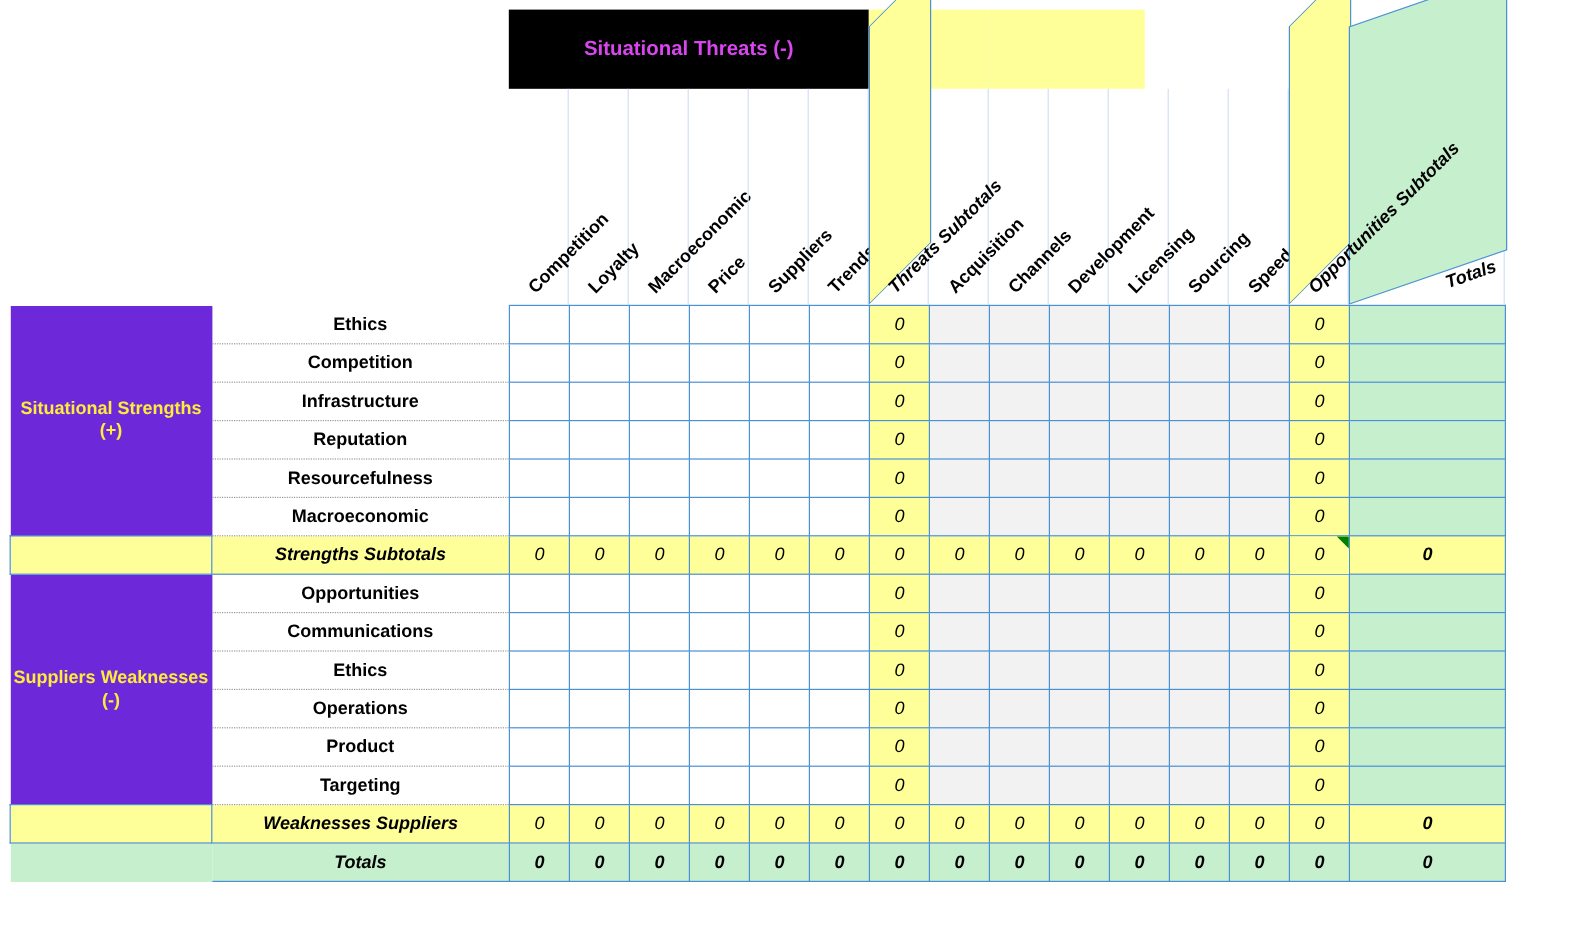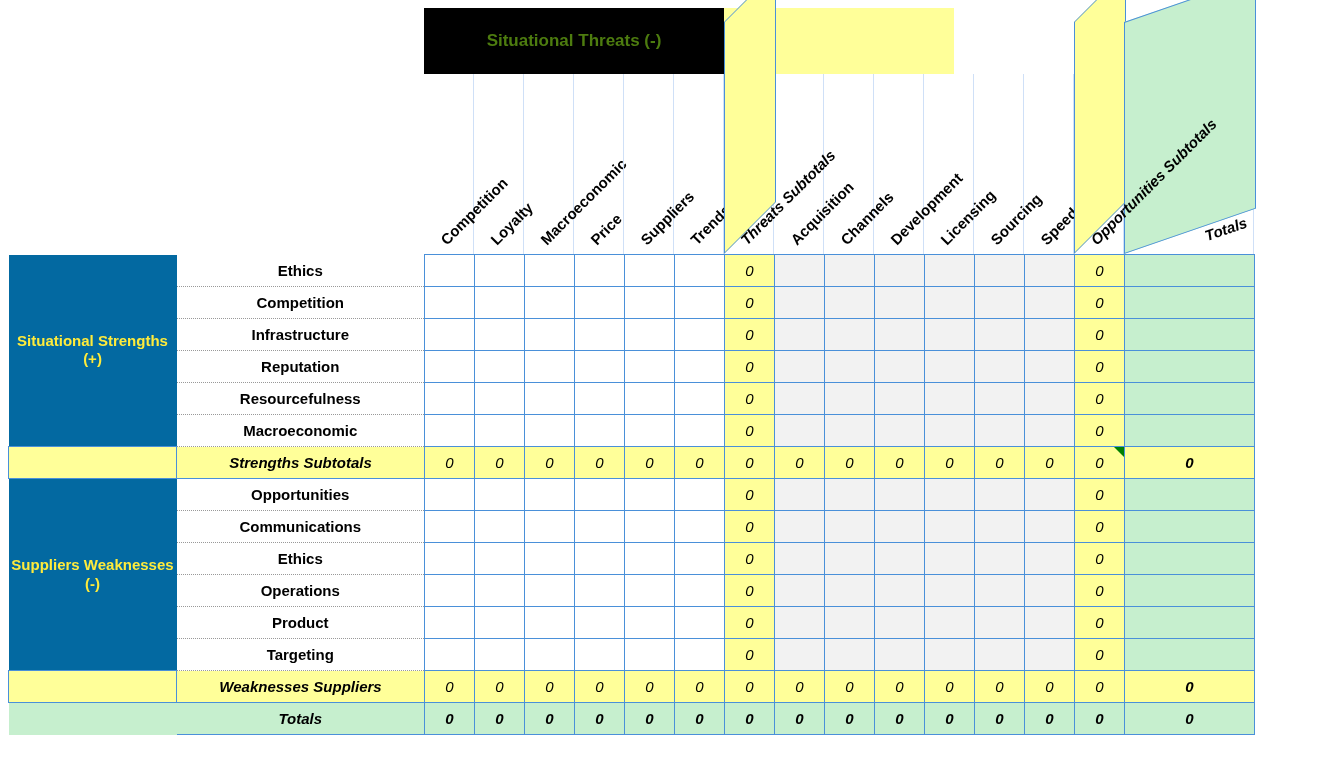--- a/index.html
+++ b/index.html
@@ -21,21 +21,21 @@
   }
   .top-spacer { width: 416px; }
   .band {
     text-align: center;
     font-weight: bold;
     font-size: 17px;
     line-height: 66px;
   }
   .band-black {
     background: #000;
-    color: #4d7c0f;
+    color: #d946ef;
   }
   .band-yellow {
     background: #ffff99;
   }
   .w-threats   { width: 300px; }
   .w-th-sub    { width: 50px;  }
   .w-opps      { width: 300px; }
   .w-op-sub    { width: 50px;  }
   .w-totals    { width: 130px; }
 
@@ -107,21 +107,21 @@
     width: 1246px;
   }
   table.body td, table.body th {
     border: 1px solid #4a90d9;
     height: 32px;
     padding: 0;
     text-align: center;
     font-size: 15px;
   }
   .row-band {
-    background: #0369a1;
+    background: #6d28d9;
     color: #ffeb3b;
     font-weight: bold;
     font-size: 17px;
     width: 168px;
     min-width: 168px;
     text-align: center;
     line-height: 1.25;
     border: none !important;
   }
   .row-band-yellow { background: #ffff99 !important; color:#000; width:168px; min-width:168px; }

